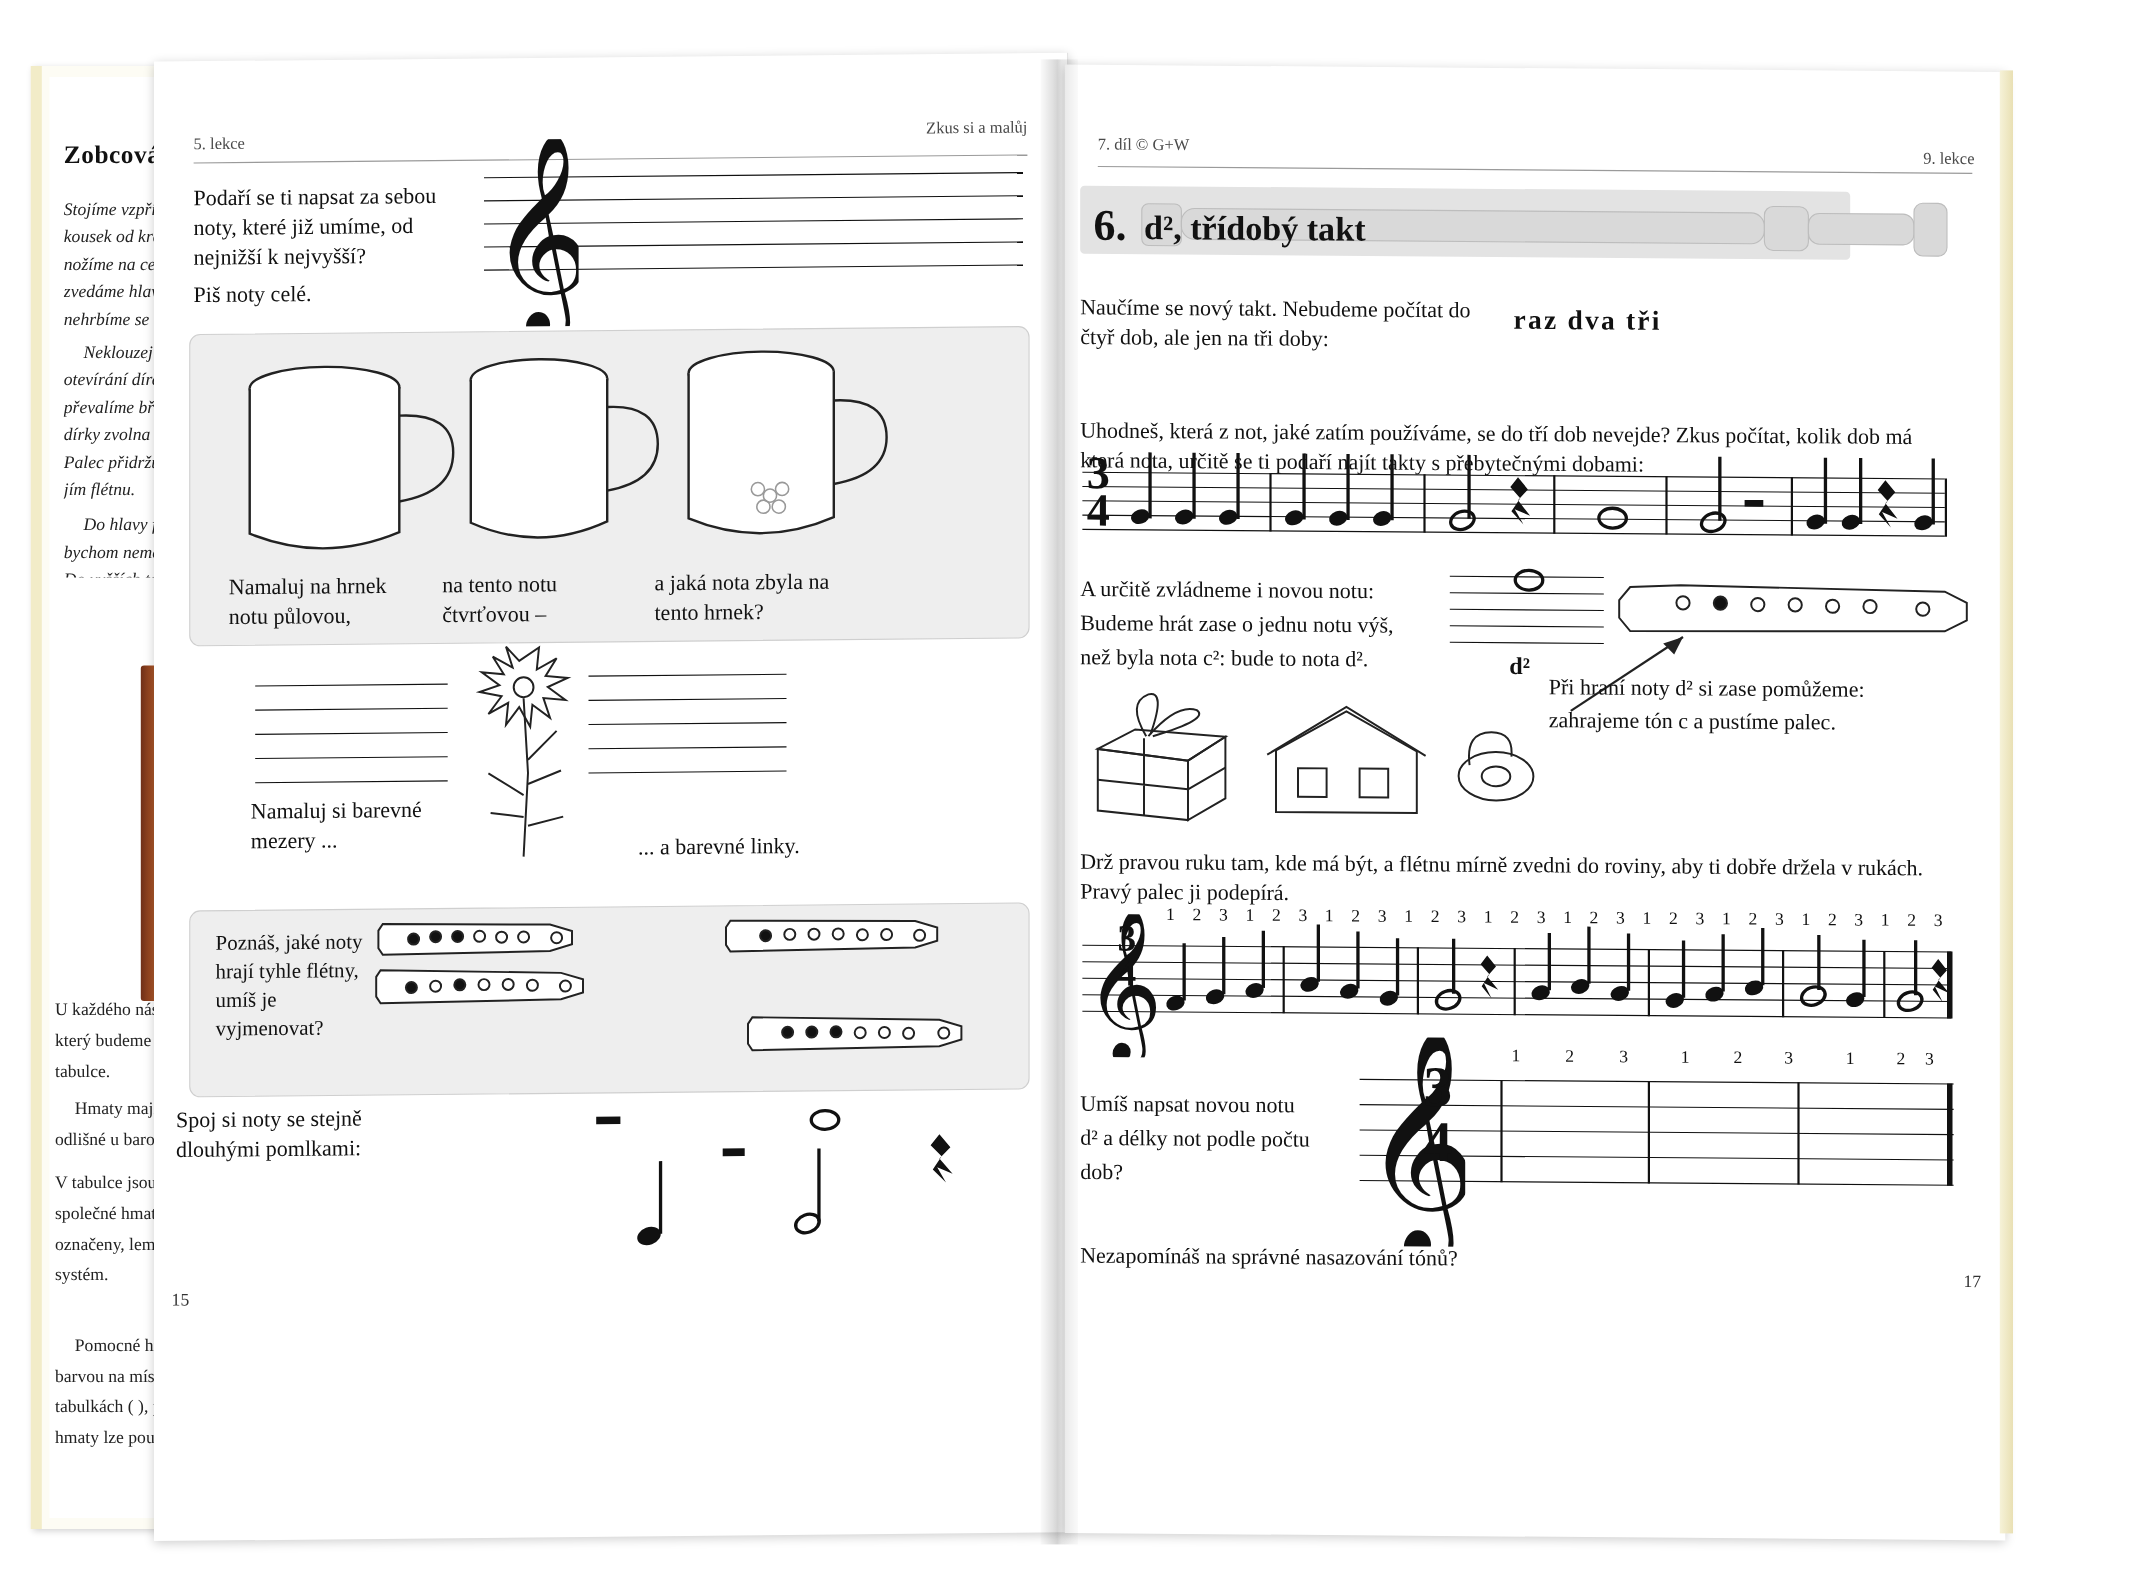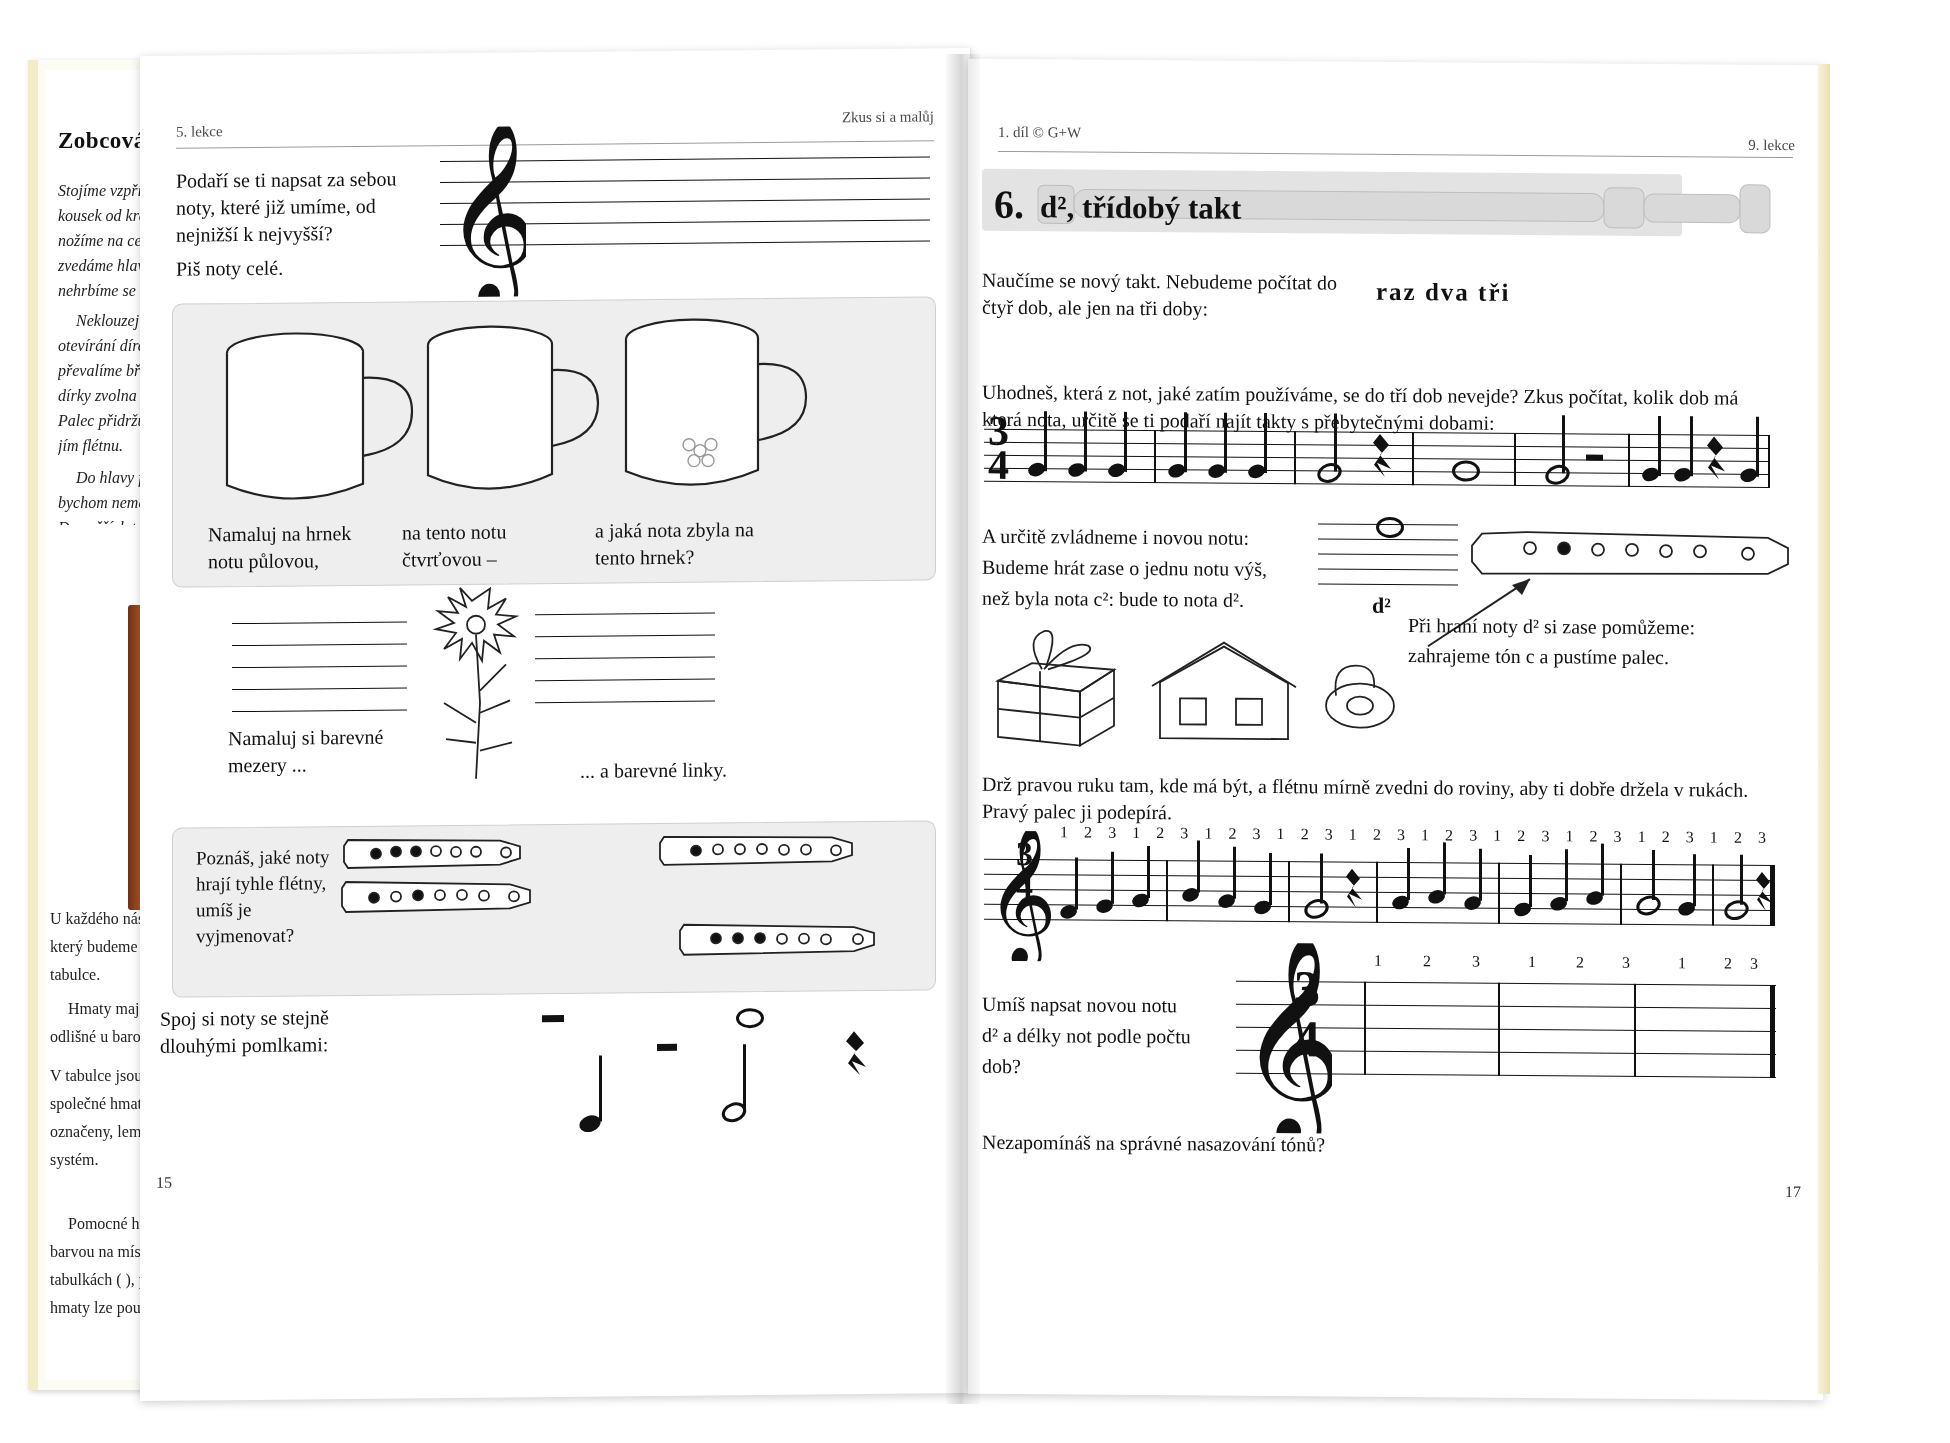--- a/index.html
+++ b/index.html
@@ -392,21 +392,21 @@
             <path d="M14 4 L24 16 L14 26 L26 40 L12 34 L20 48 L8 36 L16 24 L6 14 Z" fill="#111"></path>
           </svg>
         </div>
 
         <div class="folio" style="left:16px; top:1118px;">15</div>
       </div>
     </div>
 
     <div class="page page-right">
       <div class="inner">
-        <div class="runhead" style="left:30px; top:65px;">1. díl © G+W</div>
+        <div class="runhead" style="left:30px; top:65px;">7. díl © G+W</div>
         <div class="runhead" style="right:28px; top:72px;">9. lekce</div>
         <div class="rule" style="left:30px; top:92px; width:795px;"></div>
 
         <div class="heading-bar" style="left:14px; top:110px; width:700px; height:62px;"></div>
         <svg class="draw-svg" style="left:30px; top:96px;" width="790" height="96" viewBox="0 0 790 96">
           <g fill="#d9d9d9" stroke="#bdbdbd" stroke-width="1">
             <rect x="40" y="30" width="36" height="38" rx="6"></rect>
             <rect x="76" y="34" width="530" height="28" rx="12"></rect>
             <rect x="606" y="28" width="40" height="40" rx="8"></rect>
             <rect x="646" y="34" width="96" height="28" rx="10"></rect>
@@ -655,20 +655,20 @@
             <div class="count-num" style="left: 560px; top: 890px;">1</div>
             <div class="count-num" style="left: 608px; top: 890px;">2</div>
             <div class="count-num" style="left: 654px; top: 890px;">3</div>
             <div class="count-num" style="left: 710px; top: 890px;">1</div>
             <div class="count-num" style="left: 756px; top: 890px;">2</div>
             <div class="count-num" style="left: 782px; top: 890px;">3</div>
           </div>
 
         <div class="txt" style="left:14px; top:1070px; width:700px;">Nezapomínáš na správné nasazování tónů?</div>
 
-        <div class="folio" style="right:22px; top:1118px;text-align:center;">17</div>
+        <div class="folio" style="right:22px; top:1092px;text-align:center;">17</div>
       </div>
     </div>
 
     <div class="gutter"></div>
     <div class="page-edge-right"></div>
   </div>
 </div>
 
 </body></html>

